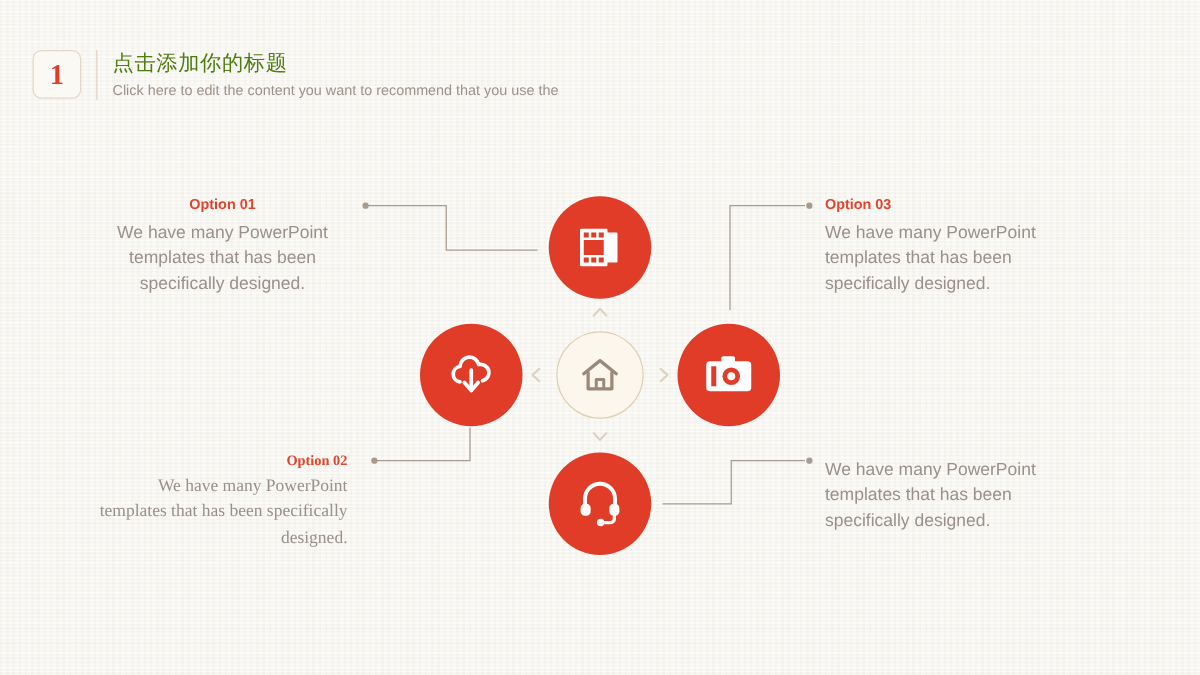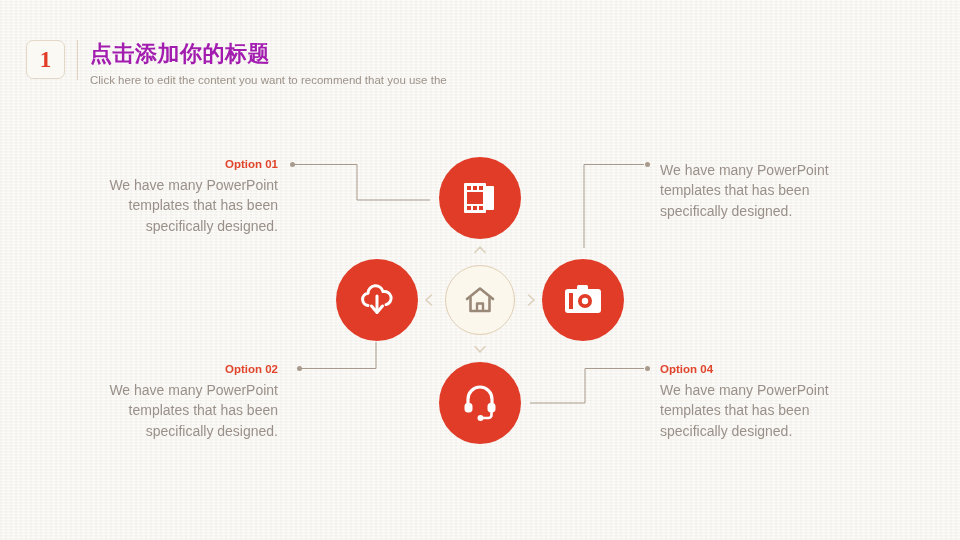--- a/index.html
+++ b/index.html
@@ -64,23 +64,23 @@
     height: 40px;
     background: #ddd1c0;
     margin-left: 12px;
     margin-right: 12px;
     flex: none;
   }
   .title-block {
     padding-top: 0px;
   }
   .title-main {
-    color: #a21caf;
-    font-size: 22px;
-    font-weight: bold;
+    color: #4d7c0f;
+    font-size: 17px;
+    font-weight: normal;
     letter-spacing: 0.5px;
     line-height: 1.25;
     white-space: nowrap;
   }
   .title-sub {
     color: #9d9288;
     font-size: 11.5px;
     line-height: 1.4;
     margin-top: 4px;
     white-space: nowrap;
@@ -144,22 +144,22 @@
   }
   .opt-body {
     color: #9a9089;
     font-size: 14px;
     line-height: 1.45;
     margin-top: 3px;
   }
   .opt-right  { text-align: right; }
   .opt-left   { text-align: left; }
 
-  .opt01 { left: 78px;  top: 157px; }
-  .opt02 { left: 78px;  top: 362px; }
+  .opt01 { left: 78px;  top: 157px; text-align: center; }
+  .opt02 { left: 78px;  top: 362px; font-family: Liberation Serif, serif; }
   .opt03 { left: 660px; top: 157px; }
   .opt04 { left: 660px; top: 362px; }
 
   .dot {
     position: absolute;
     width: 5px;
     height: 5px;
     border-radius: 50%;
     background: #a89b8d;
   }
@@ -271,21 +271,21 @@
     <div class="opt-title">Option 01</div>
     <div class="opt-body">We have many PowerPoint templates that has been specifically designed.</div>
   </div>
 
   <div class="opt opt02 opt-right">
     <div class="opt-title">Option 02</div>
     <div class="opt-body">We have many PowerPoint templates that has been specifically designed.</div>
   </div>
 
   <div class="opt opt03 opt-left">
+    <div class="opt-title">Option 03</div>
     <div class="opt-body">We have many PowerPoint templates that has been specifically designed.</div>
   </div>
 
   <div class="opt opt04 opt-left">
-    <div class="opt-title">Option 04</div>
     <div class="opt-body">We have many PowerPoint templates that has been specifically designed.</div>
   </div>
 
 </div>
 
 </body></html>

